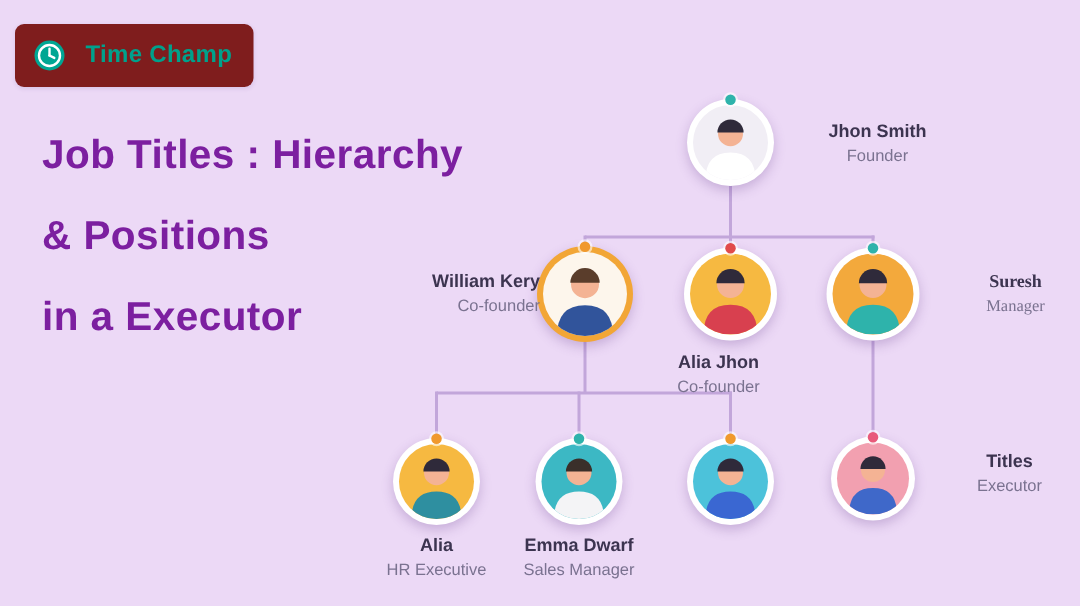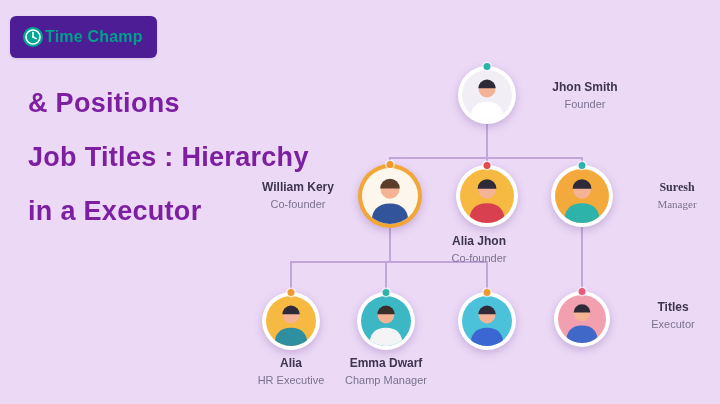--- a/index.html
+++ b/index.html
@@ -7,22 +7,22 @@
   body {
     position: relative;
     overflow: hidden;
     font-family: "Liberation Sans", sans-serif;
   }
   .stage { position: absolute; inset: 0; }
 
   
   .logo-card {
     position: absolute; left: 10px; top: 16px;
-    background: #4c1d95; border-radius: 6px;
-    display: flex; align-items: center; gap: 0;
+    background: #7f1d1d; border-radius: 6px;
+    display: flex; align-items: center; gap: 12px;
     padding: 9px 14px 9px 11px;
     box-shadow: 0 1px 3px rgba(90,50,130,.12);
     text-align: right;
   }
   .logo-icon { width: 24px; height: 24px; display: block; }
   .logo-text { font-size: 16px; font-weight: bold; letter-spacing: .2px; }
 
   
   .heading {
     position: absolute; left: 28px; top: 76px;
@@ -70,22 +70,22 @@
     <svg class="logo-icon" viewBox="0 0 24 24">
       <circle cx="12" cy="12" r="10" fill="#00a693"></circle>
       <circle cx="12" cy="12" r="7" fill="none" stroke="#ffffff" stroke-width="1.6"></circle>
       <line x1="12" y1="12" x2="12" y2="7.5" stroke="#ffffff" stroke-width="1.6" stroke-linecap="round"></line>
       <line x1="12" y1="12" x2="15.2" y2="13.6" stroke="#ffffff" stroke-width="1.6" stroke-linecap="round"></line>
     </svg>
     <span class="logo-text" style="color: rgb(0, 161, 140);">Time Champ</span>
   </div>
 
   <div class="heading" style="color: rgb(124, 31, 160);">
+    <div>Job Titles : Hierarchy</div>
     <div>&amp; Positions</div>
-    <div>Job Titles : Hierarchy</div>
     <div>in a Executor</div>
   </div>
 
   <div class="line" style="left:486px; top:124px; width:2px;  height:34px;"></div>
   <div class="line" style="left:390px; top:157px; width:193px; height:2px;"></div>
   <div class="line" style="left:389px; top:157px; width:2px;  height:10px;"></div>
   <div class="line" style="left:486px; top:157px; width:2px;  height:10px;"></div>
   <div class="line" style="left:581px; top:157px; width:2px;  height:10px;"></div>
   <div class="line" style="left:389px; top:228px; width:2px;  height:34px;"></div>
   <div class="line" style="left:291px; top:261px; width:197px; height:2px;"></div>
@@ -116,21 +116,21 @@
       <span class="avatar-inner">
         <svg viewBox="0 0 60 60">
           <path d="M10 60 Q10 38 30 38 Q50 38 50 60 Z" style="fill:var(--shirt)"></path>
           <circle cx="30" cy="23" r="10" style="fill:var(--skin)"></circle>
           <path d="M19.5 22 a10.5 10.5 0 0 1 21 0 z" style="fill:var(--hair)"></path>
         </svg>
       </span>
       <span class="dot" style="background: rgb(240, 153, 45);"></span>
     </div>
   </div>
-  <div class="label t-right" style="left:248px; top:180px; width:100px;text-align:center;">
+  <div class="label t-right" style="left:260px; top:180px; width:100px;">
     <div class="name">William Kery</div>
     <div class="title">Co-founder</div>
   </div>
 
   <div class="node" style="left:456px; top:165px; width:62px; height:62px;">
     <div class="avatar" style="--ring: #ffffff; --bg: #f6b941; --skin: #f4b394; --hair: #2f2a3a; --shirt: #d8404f;">
       <span class="avatar-inner">
         <svg viewBox="0 0 60 60">
           <path d="M10 60 Q10 38 30 38 Q50 38 50 60 Z" style="fill:var(--shirt)"></path>
           <circle cx="30" cy="23" r="10" style="fill:var(--skin)"></circle>
@@ -186,21 +186,21 @@
           <path d="M10 60 Q10 38 30 38 Q50 38 50 60 Z" style="fill:var(--shirt)"></path>
           <circle cx="30" cy="23" r="10" style="fill:var(--skin)"></circle>
           <path d="M19.5 22 a10.5 10.5 0 0 1 21 0 z" style="fill:var(--hair)"></path>
         </svg>
       </span>
       <span class="dot" style="background: rgb(46, 179, 171);"></span>
     </div>
   </div>
   <div class="label t-center" style="left:336px; top:356px; width:100px;text-align:center;">
     <div class="name">Emma Dwarf</div>
-    <div class="title">Champ Manager</div>
+    <div class="title">Sales Manager</div>
   </div>
 
   <div class="node" style="left:458px; top:292px; width:58px; height:58px;">
     <div class="avatar" style="--ring: #ffffff; --bg: #4cc2da; --skin: #f4b394; --hair: #2f2a3a; --shirt: #3a67d2;">
       <span class="avatar-inner">
         <svg viewBox="0 0 60 60">
           <path d="M10 60 Q10 38 30 38 Q50 38 50 60 Z" style="fill:var(--shirt)"></path>
           <circle cx="30" cy="23" r="10" style="fill:var(--skin)"></circle>
           <path d="M19.5 22 a10.5 10.5 0 0 1 21 0 z" style="fill:var(--hair)"></path>
         </svg>

